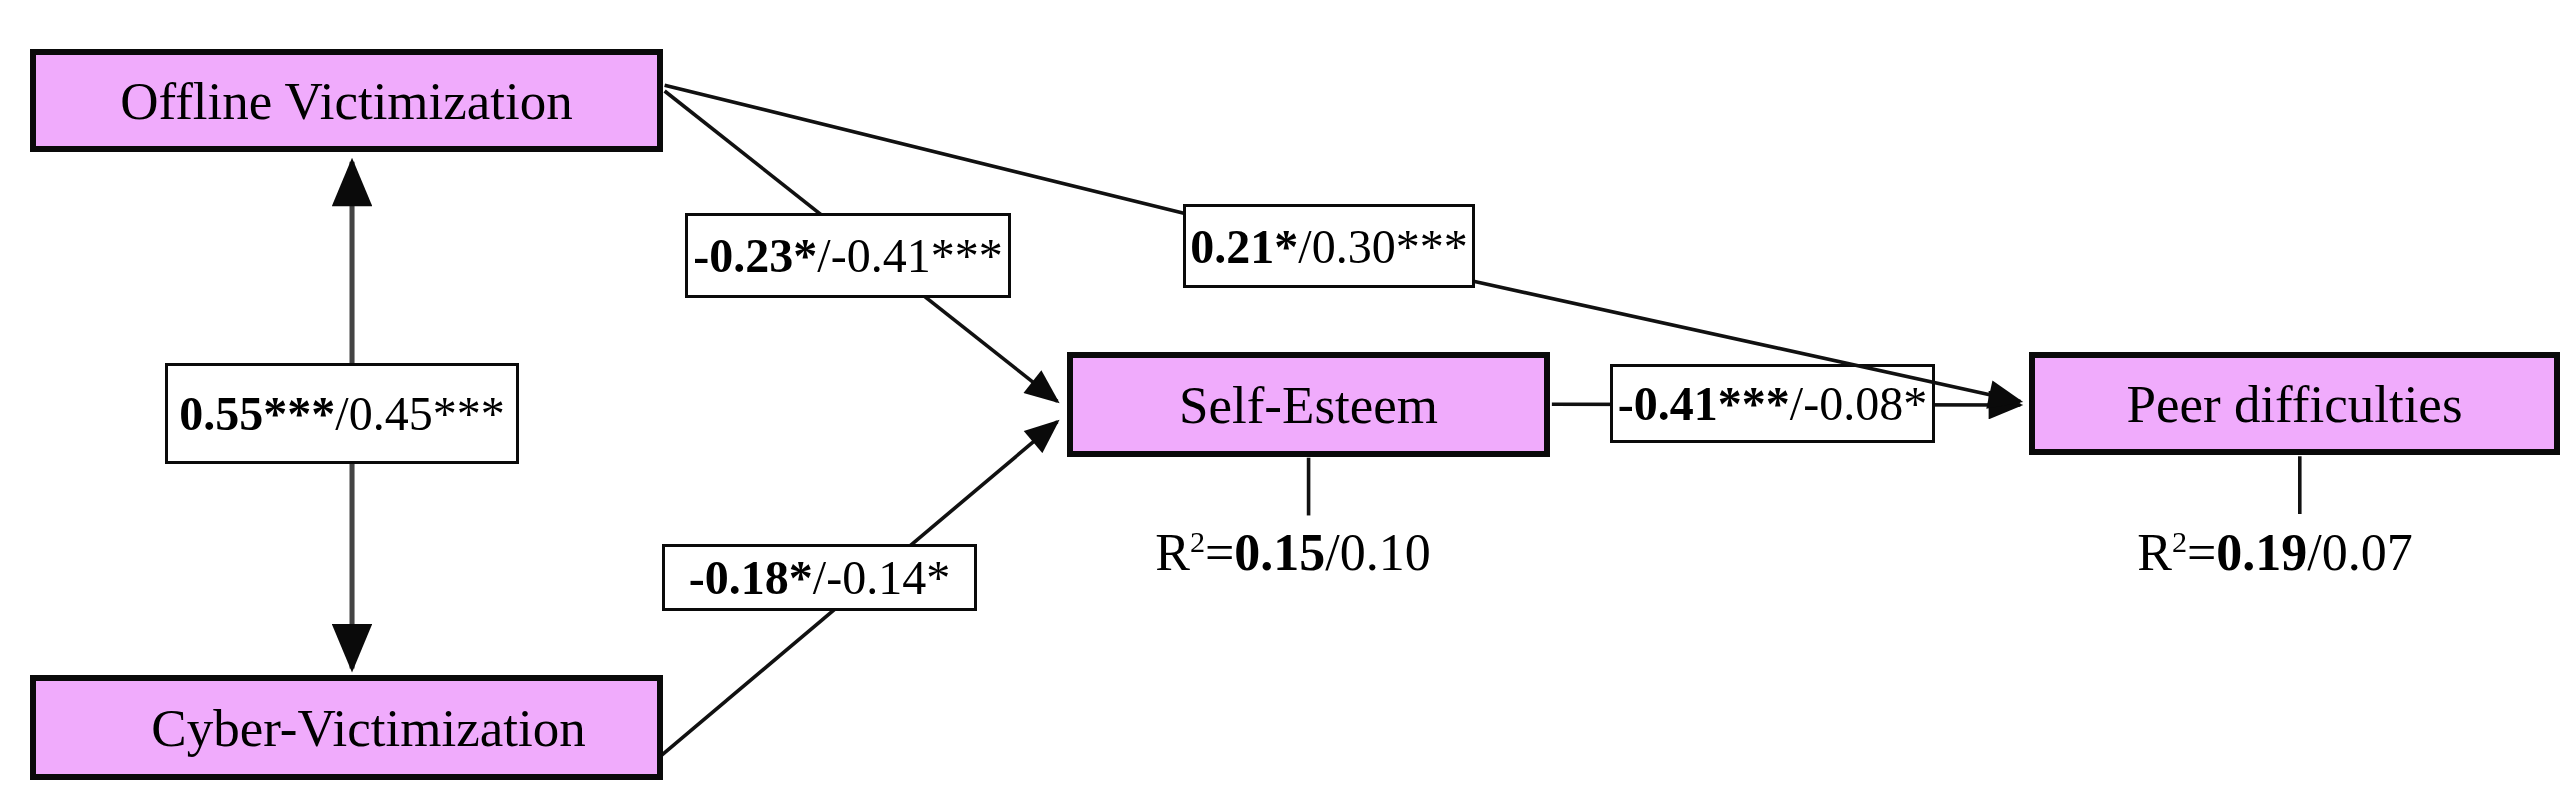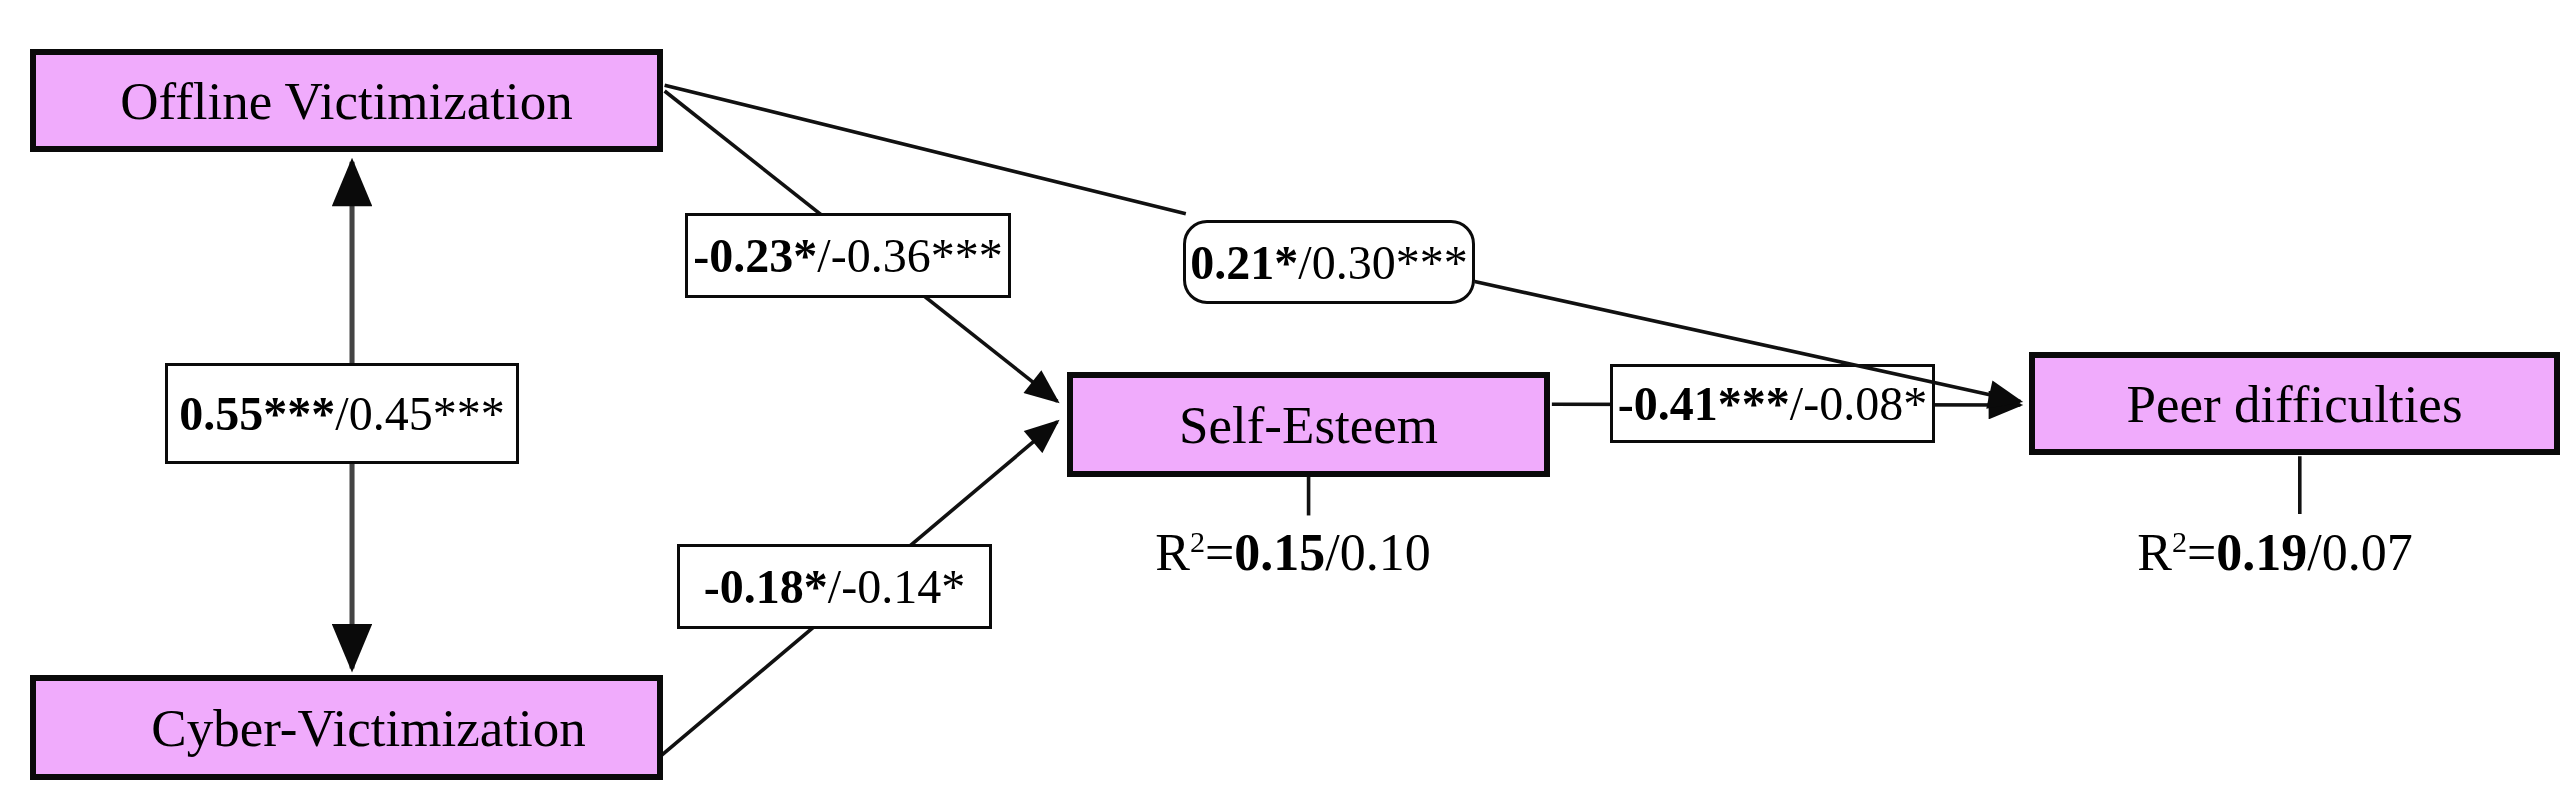--- a/index.html
+++ b/index.html
@@ -82,44 +82,44 @@
   </svg>
 
   <div class="node-box" style="left:30px; top:49px; width:633px; height:103px;">
     <span>Offline Victimization</span>
   </div>
 
   <div class="node-box" style="left:30px; top:675px; width:633px; height:105px;padding-left:44px;">
     <span>Cyber-Victimization</span>
   </div>
 
-  <div class="node-box" style="left:1067px; top:352px; width:483px; height:105px;margin-top:20px;">
+  <div class="node-box" style="left:1067px; top:352px; width:483px; height:105px;">
     <span>Self-Esteem</span>
   </div>
 
   <div class="node-box" style="left:2029px; top:352px; width:531px; height:103px;">
     <span>Peer difficulties</span>
   </div>
 
   <div class="label-box" style="left:165px; top:363px; width:354px; height:101px;">
     <span class="b">0.55***</span>
       <span>/0.45***</span>
   </div>
 
   <div class="label-box" style="left:685px; top:213px; width:326px; height:85px;">
     <span class="b">-0.23*</span>
-      <span>/-0.36***</span>
+      <span>/-0.41***</span>
   </div>
 
-  <div class="label-box" style="left:1183px; top:220px; width:292px; height:84px;border-radius:24px;">
+  <div class="label-box" style="left:1183px; top:204px; width:292px; height:84px;">
     <span class="b">0.21*</span>
       <span>/0.30***</span>
   </div>
 
-  <div class="label-box" style="left:677px; top:544px; width:315px; height:85px;">
+  <div class="label-box" style="left:662px; top:544px; width:315px; height:67px;">
     <span class="b">-0.18*</span>
       <span>/-0.14*</span>
   </div>
 
   <div class="label-box" style="left:1610px; top:364px; width:325px; height:79px;">
     <span class="b">-0.41***</span>
       <span>/-0.08*</span>
   </div>
 
   <div class="r2" style="left:1293px; top:523px;">

